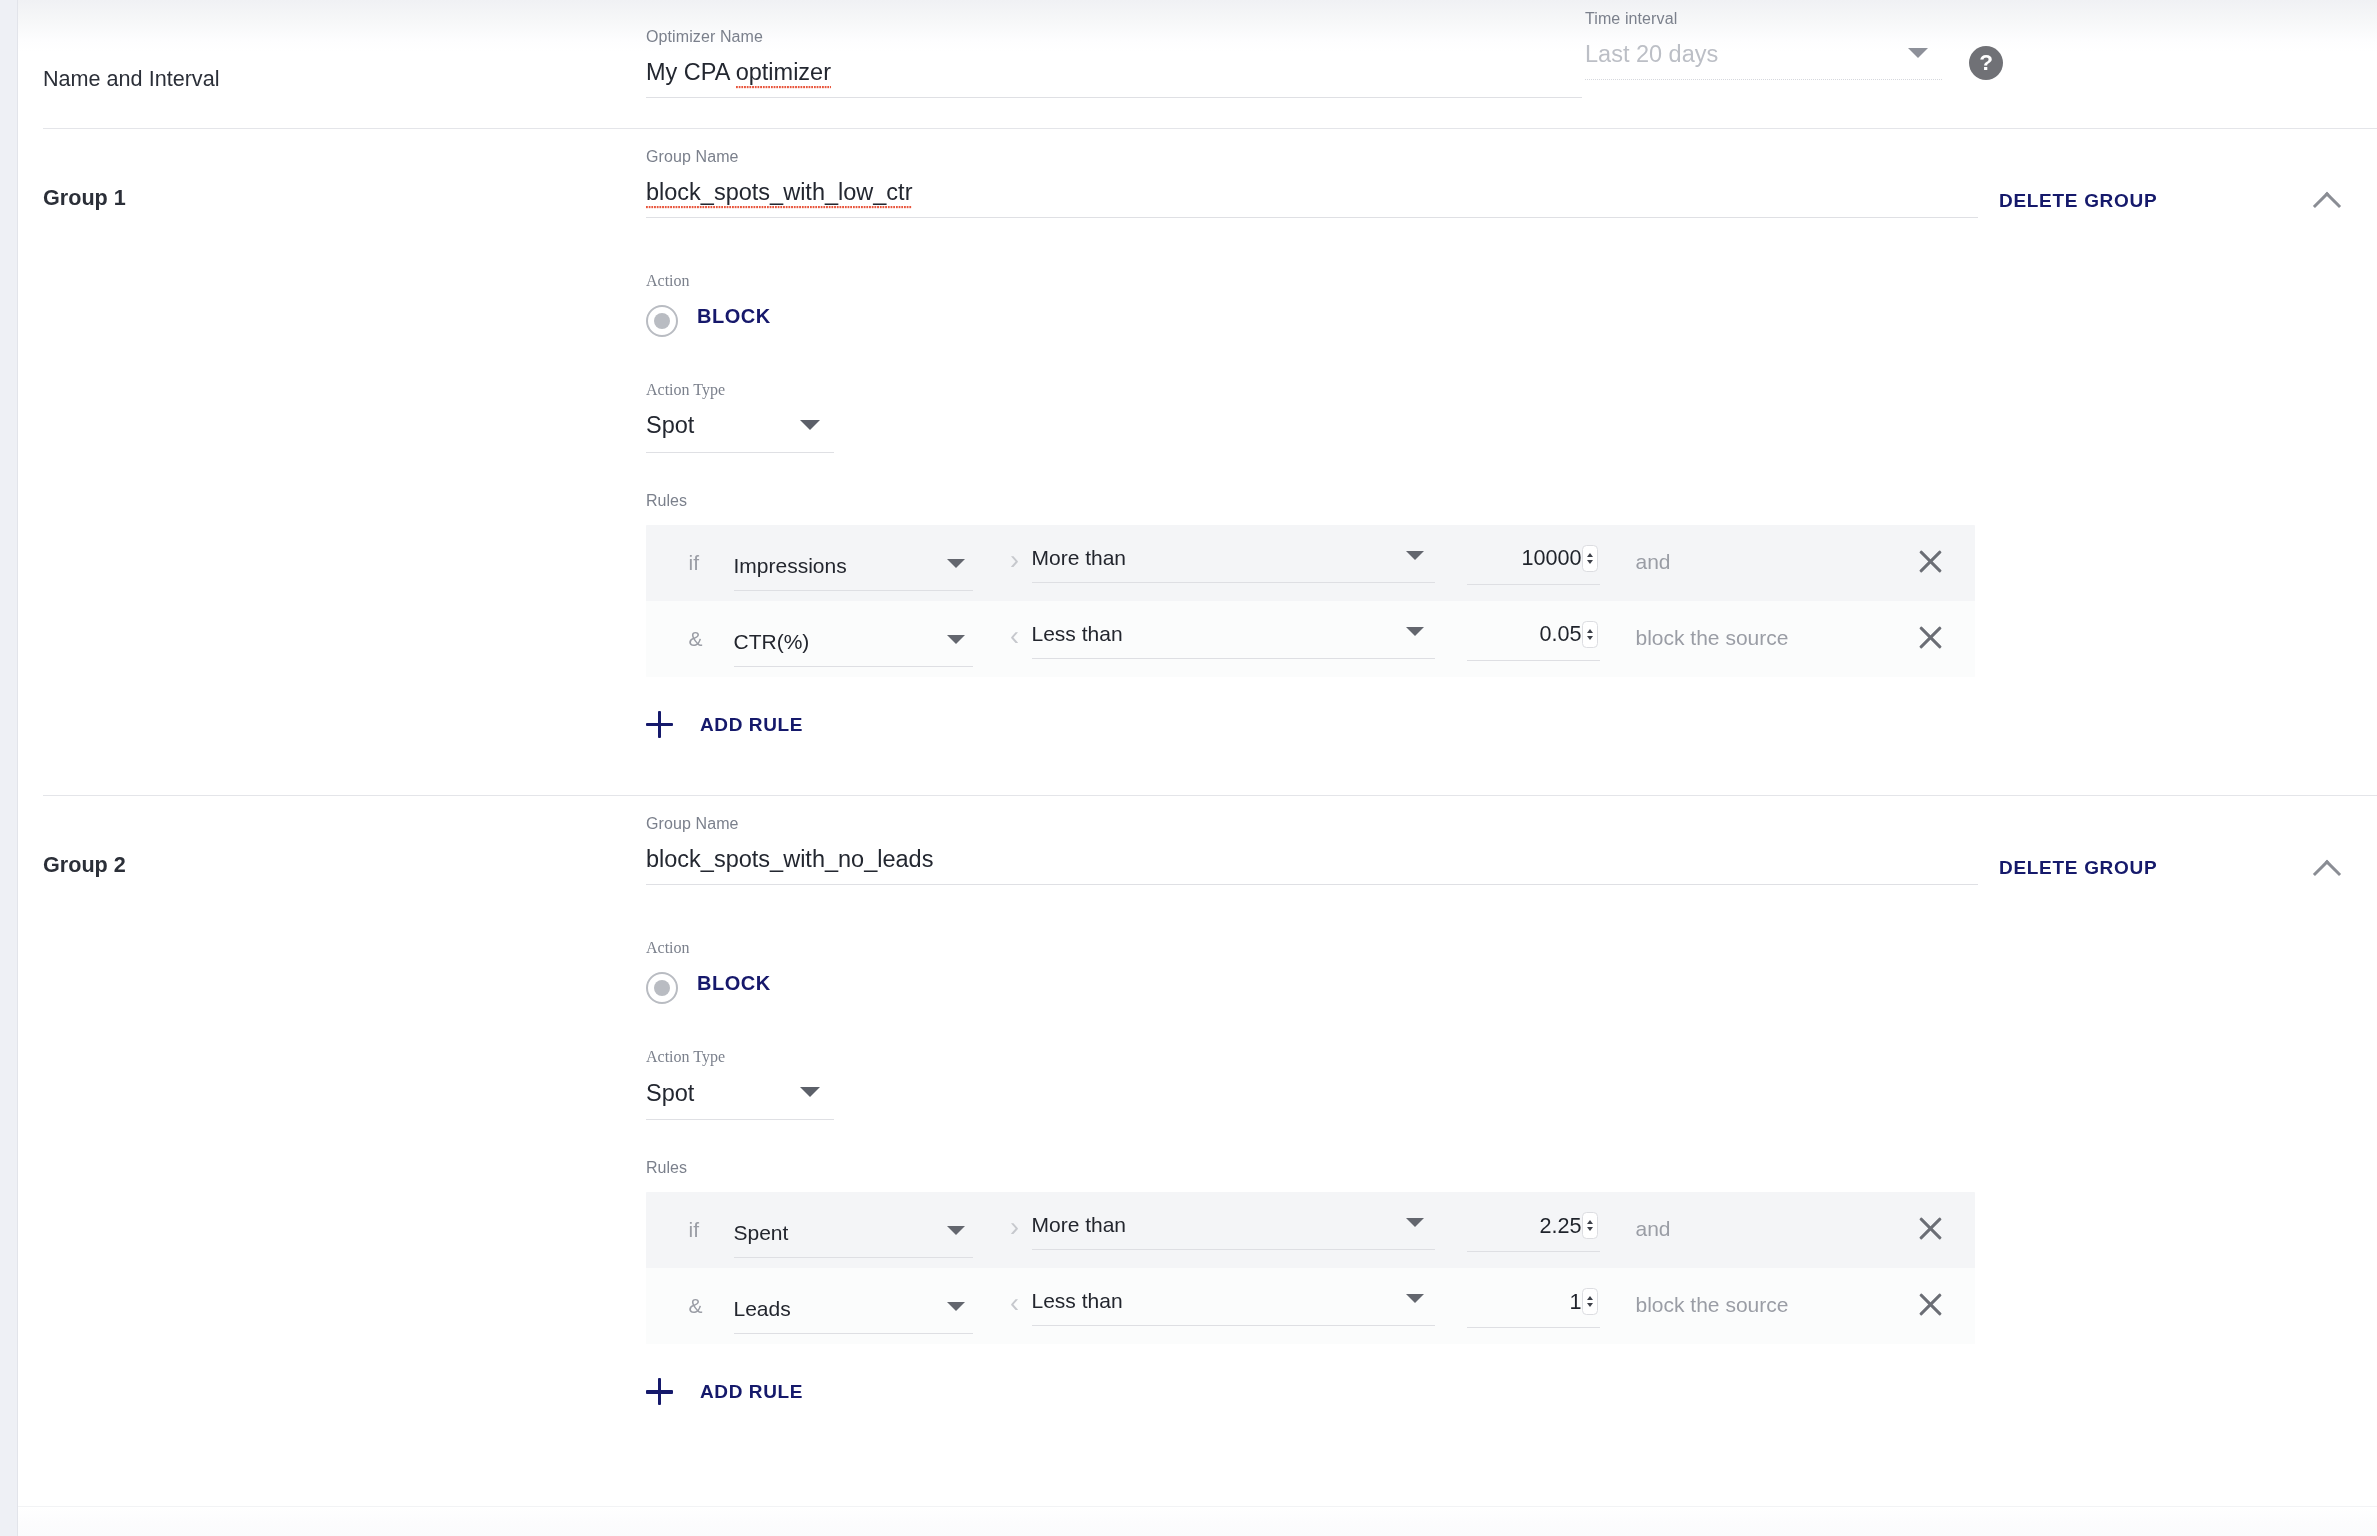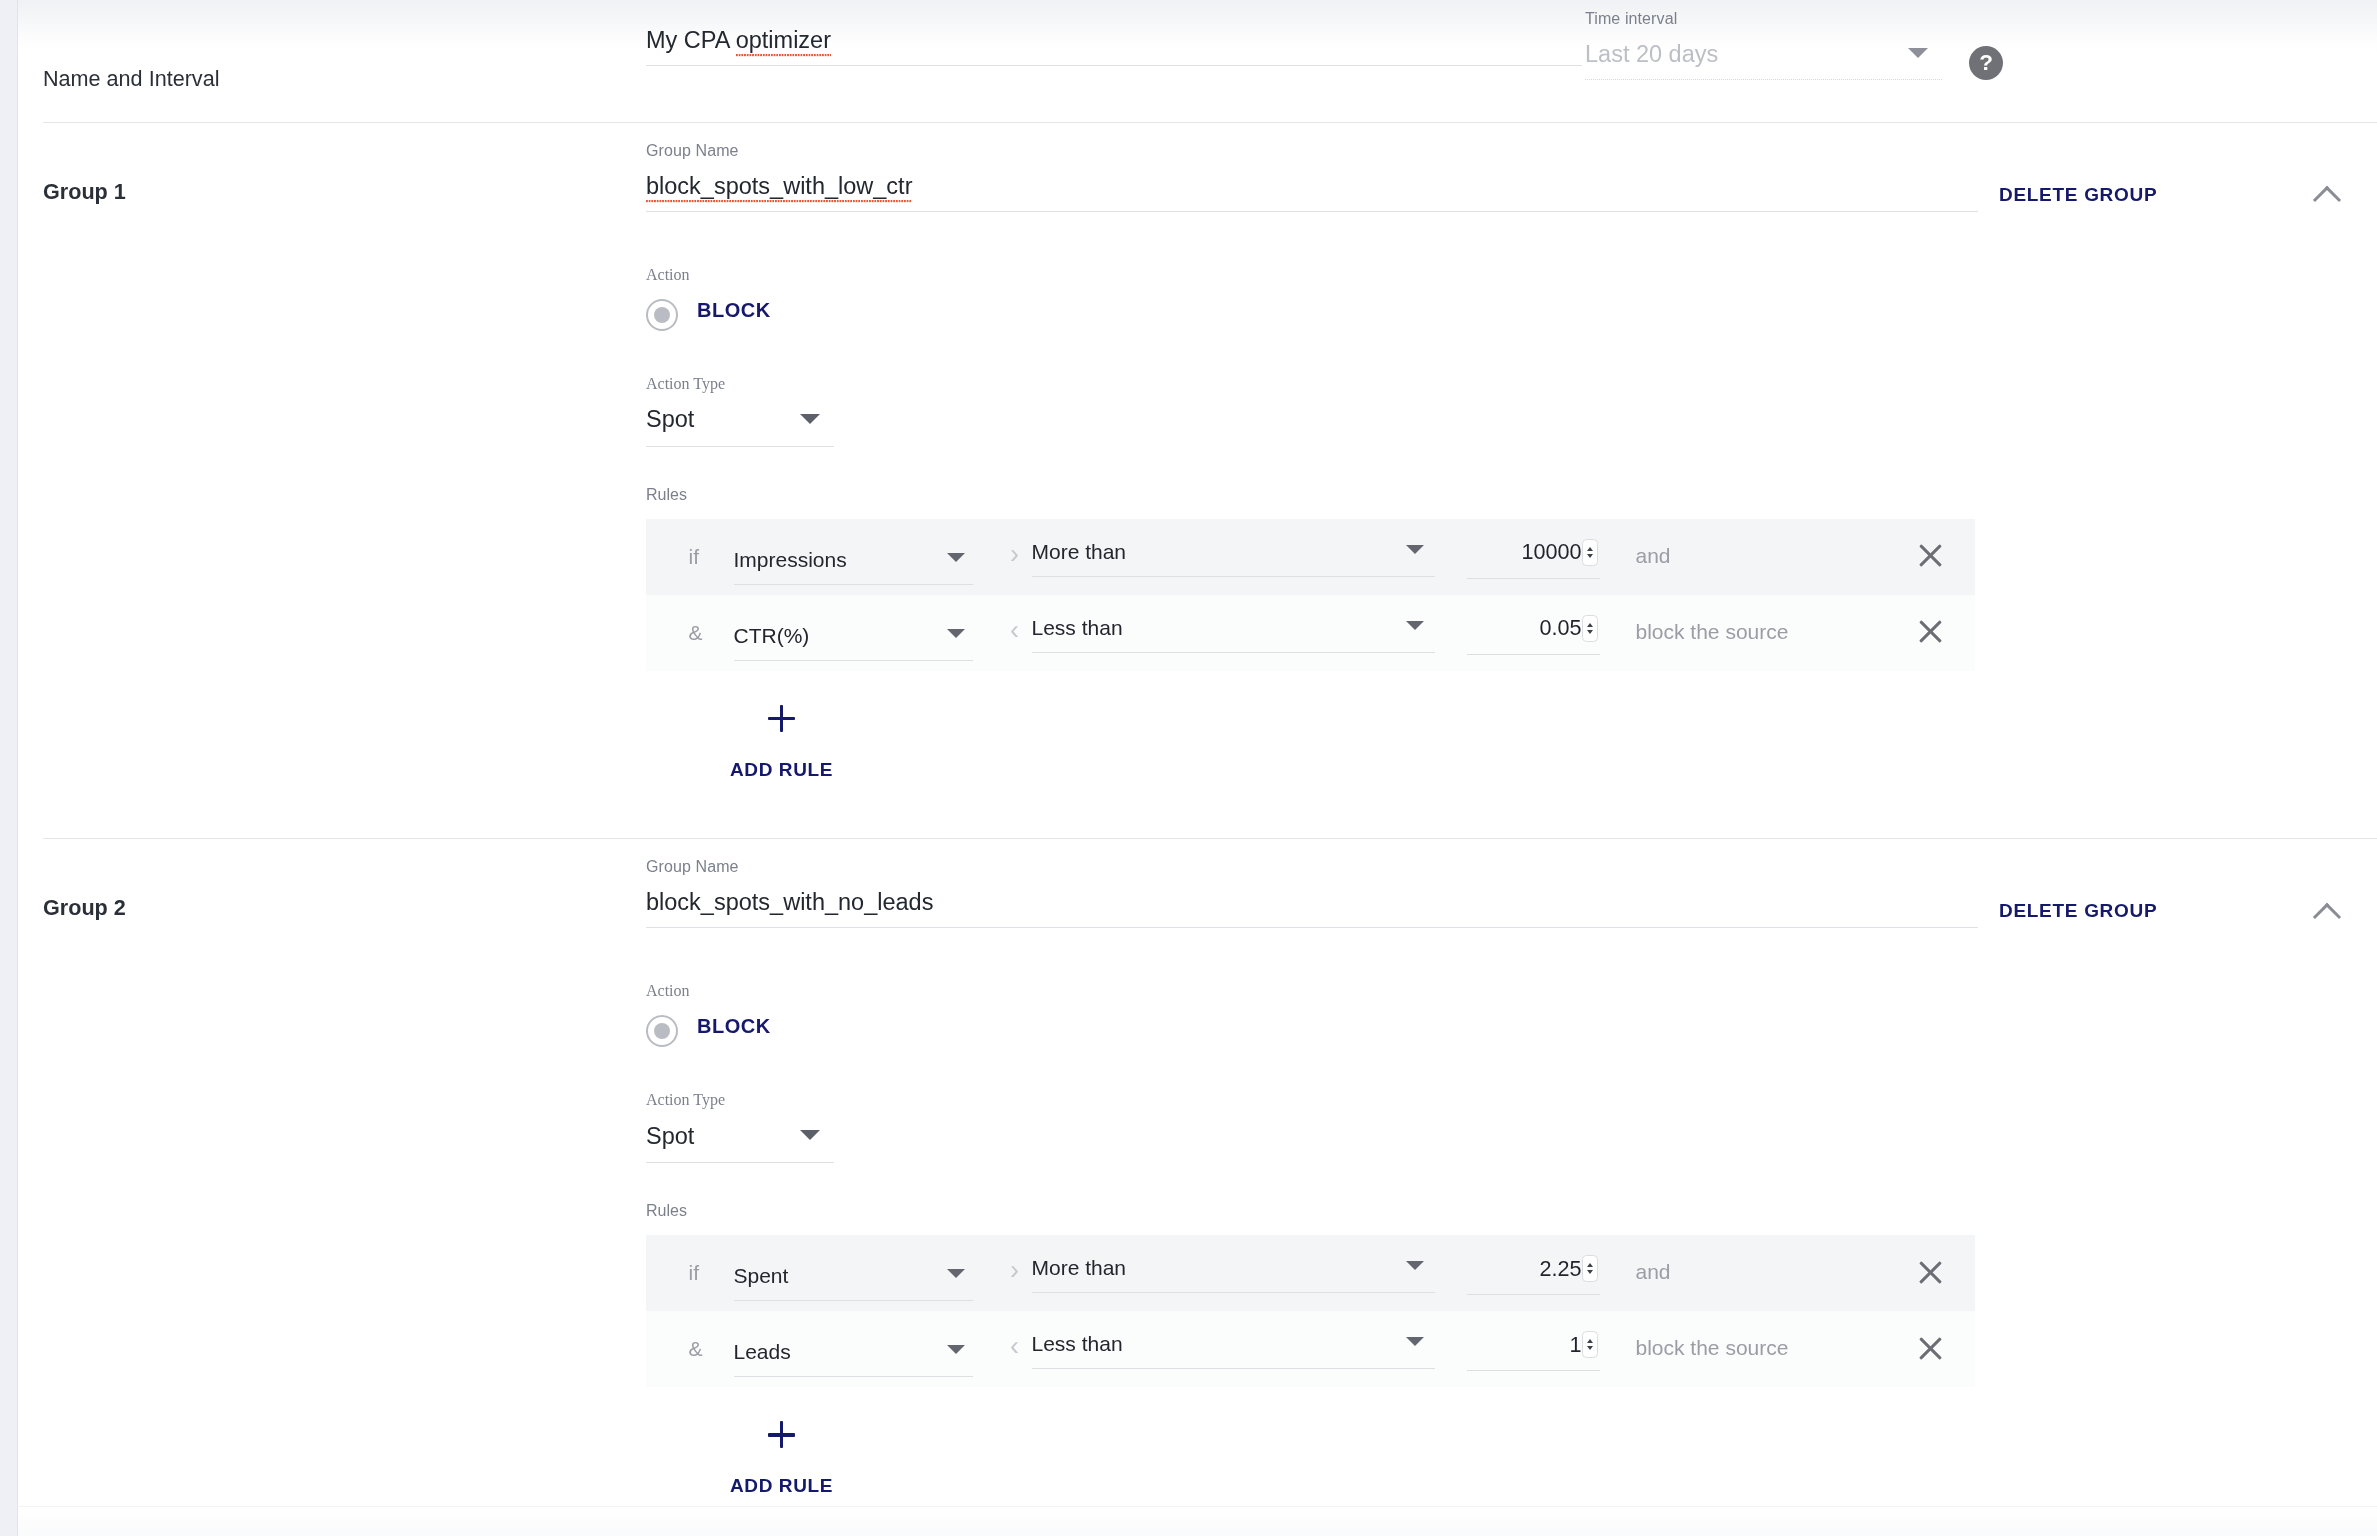--- a/index.html
+++ b/index.html
@@ -445,21 +445,20 @@
   .x-icon::after { transform: rotate(-45deg); }
 
   
   .add-rule {
     display: flex;
     align-items: center;
     gap: 27px;
     cursor: pointer;
     padding-top: 34px;
     width: 271px;
-    flex-direction: column;
   }
   .plus-icon {
     position: relative;
     width: 27px; height: 27px;
     flex: 0 0 27px;
   }
   .plus-icon::before, .plus-icon::after {
     content: "";
     position: absolute;
     background: #15196b;
@@ -485,20 +484,21 @@
     <div class="top-shadow"></div>
     <div class="bottom-shadow"></div>
 
     <div class="inner">
 
       <div class="name-row">
 
         <div class="label-col">Name and Interval</div>
 
         <div class="name-col">
+          <div class="field-label">Optimizer Name</div>
           <div class="txtfield">
             <div class="val">My CPA <span class="spell">optimizer</span></div>
             <div class="underline"></div>
           </div>
         </div>
 
         <div class="interval-col">
           <div>
             <div class="field-label">Time interval</div>
             <div class="select-wrap">

